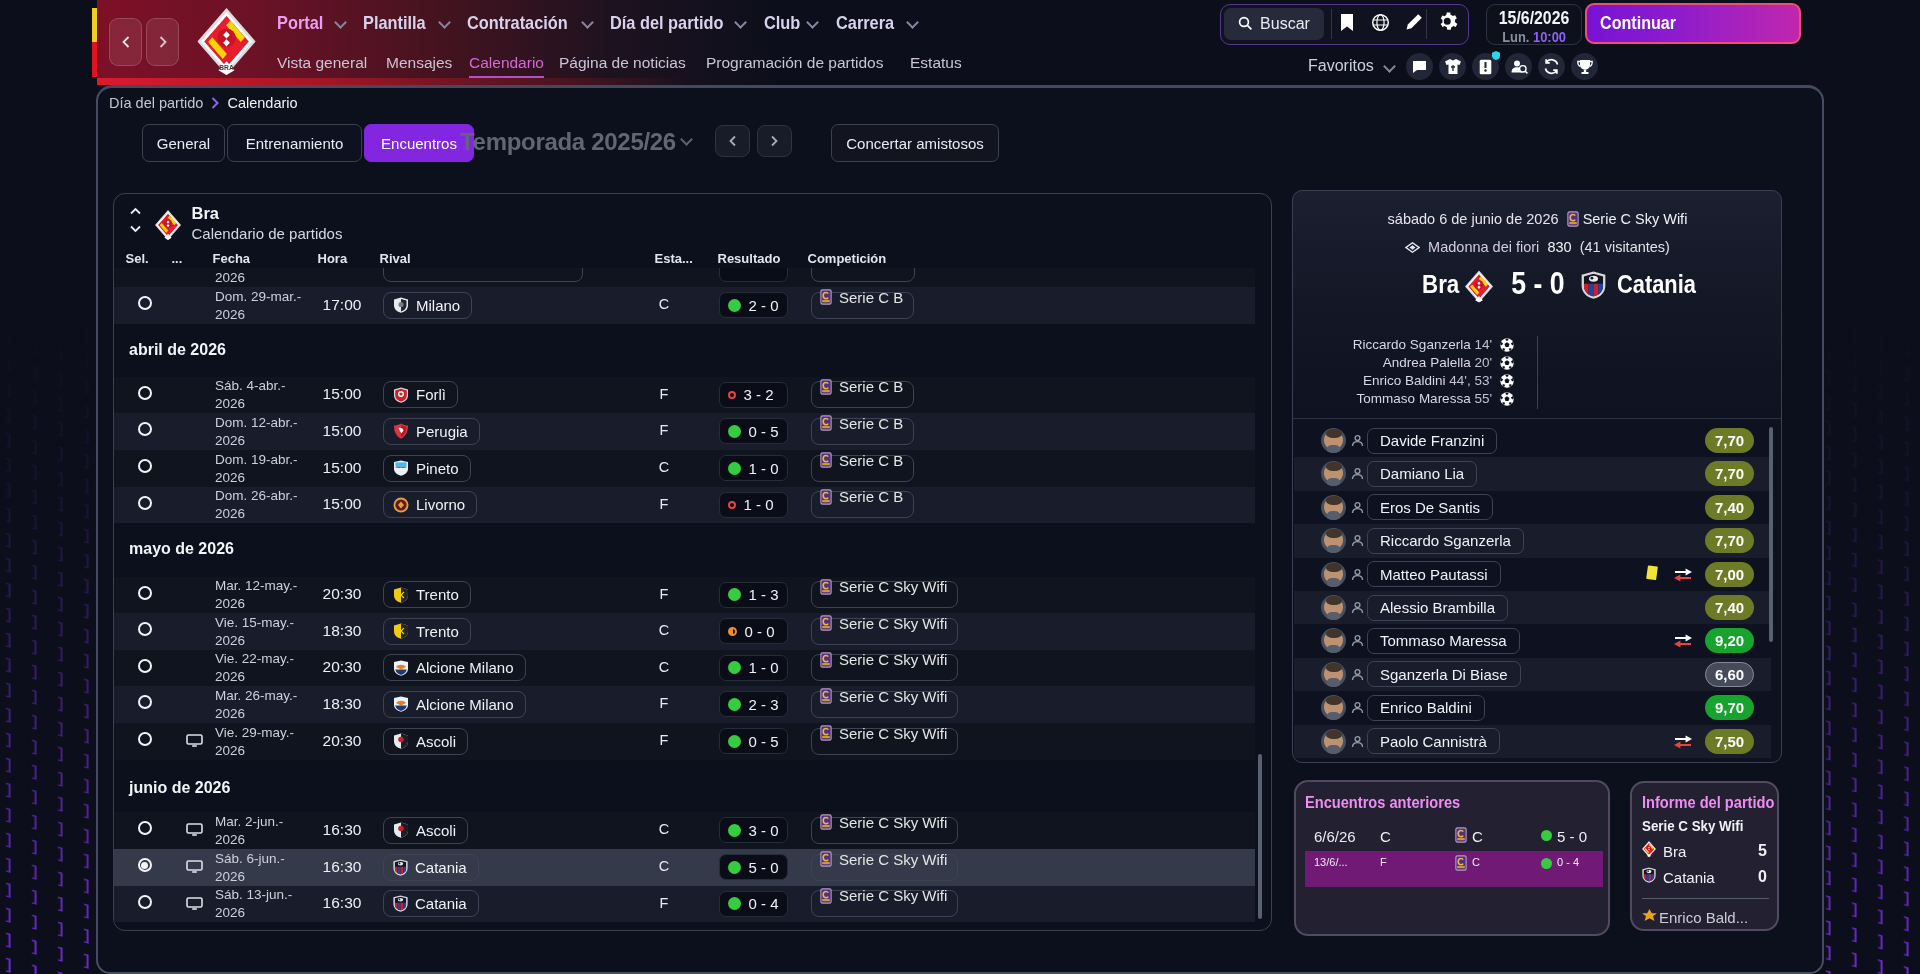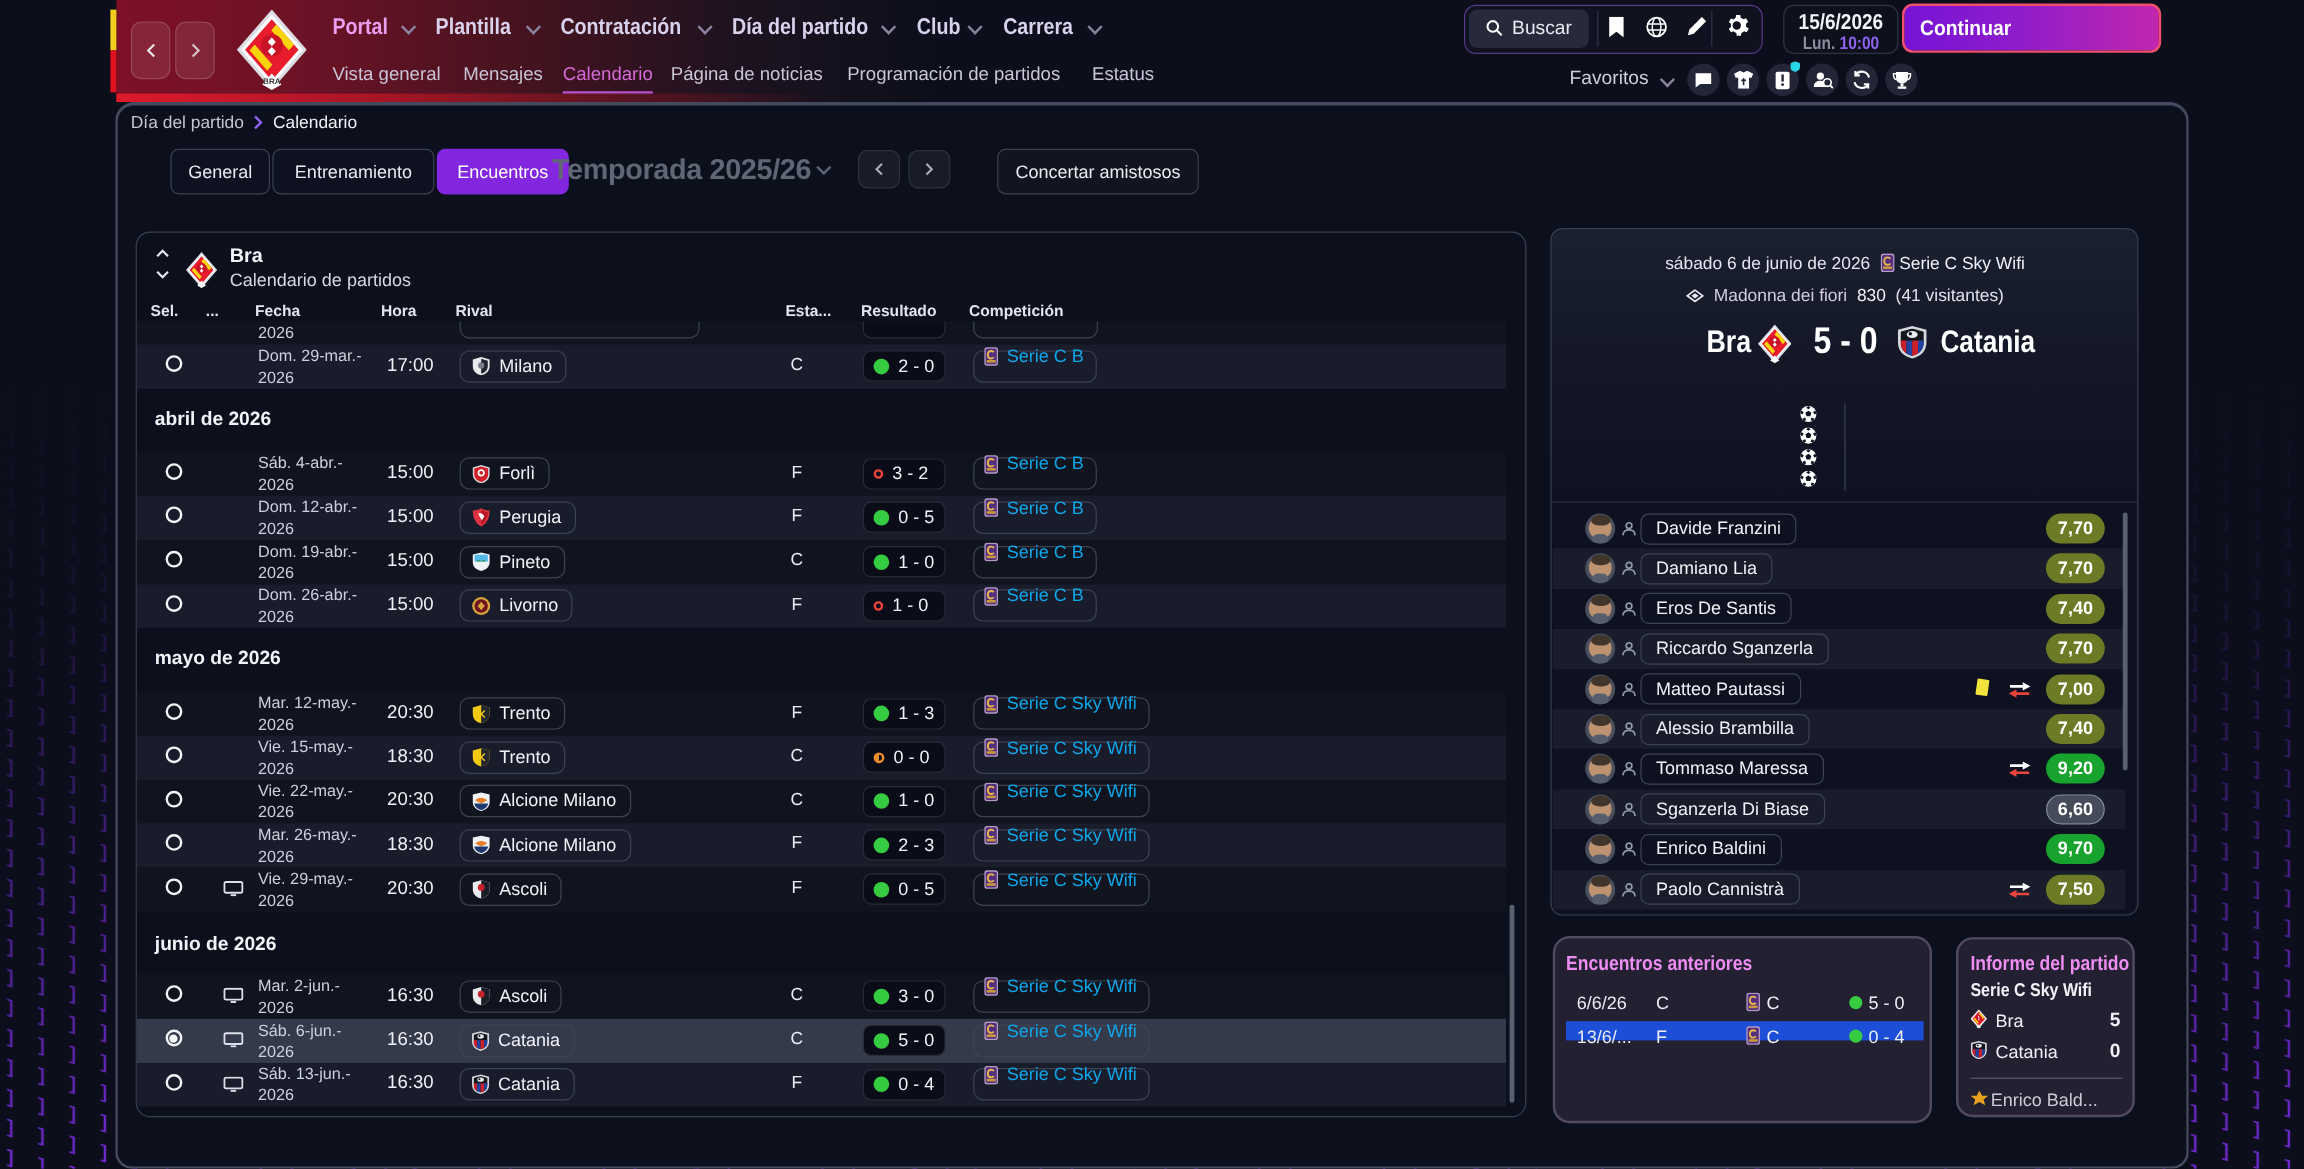--- a/index.html
+++ b/index.html
@@ -66,21 +66,21 @@
   .row .rival { position:absolute; left:269.5px; top:4.5px; height:27px; border:1px solid #3e4354; border-radius:8px;
      display:flex; align-items:center; padding:0 11px 0 9px; gap:7px; font-size:15px; color:#f0f2f7; }
   .row .esta { position:absolute; left:535.5px; width:30px; top:9px; font-size:14.5px; text-align:center; color:#e8ebf2; }
   .row .res { position:absolute; left:605px; top:5px; width:69px; height:26px; background:#0a0d17; border:1px solid #272c38; border-radius:7px;
      display:flex; align-items:center; padding-left:8px; gap:8px; font-size:15px; color:#f0f2f7; }
   .dot { width:13px; height:13px; border-radius:50%; flex:none; }
   .dot.w { background:#35cc41; }
   .dot.l { border:2.5px solid #e8443c; width:8px; height:8px; }
   .dot.d { background:linear-gradient(90deg,#ef8f2c 50%,transparent 50%); border:2px solid #ef8f2c; width:9px; height:9px; }
   .row .comp { position:absolute; left:697.5px; top:4.5px; height:27px; border:1px solid #3e4354; border-radius:8px;
-     display:flex; align-items:center; padding:0 10px 16px 8px; gap:7px; font-size:15px; color:#0ea5e9; }
+     display:flex; align-items:center; padding:0 10px 16px 8px; gap:7px; font-size:15px; color:#e5e5e5; }
   .mlabel { position:absolute; left:15.5px; font-size:16px; font-weight:bold; color:#f2f4f8; }
   .sbar { position:absolute; width:4px; border-radius:2px; background:#596070; }
 
   
   .rpanel { position:absolute; left:1292px; top:190px; width:490px; height:573px;
      border:1.5px solid #3a4052; border-radius:10px; overflow:hidden;
      background:linear-gradient(180deg,#1b2030 0,#131726 110px,#0d1120 240px); }
   .rrow { position:absolute; left:1px; width:477px; height:33.4px; }
   .avatar { position:absolute; left:27px; top:4px; width:25px; height:25px; border-radius:50%; overflow:hidden;
      background:radial-gradient(circle at 50% 48%, #bd9271 0 9px, #4a505d 10px 60%, #3d424e 100%); }
@@ -697,20 +697,26 @@
     <div class="abs" style="left:129px;top:78px;font-size:26px;font-weight:bold;color:#fff"><span class="cond">Bra</span></div>
     <svg class="abs" style="left:172px;top:79px" width="28" height="33" viewBox="0 0 40 46">
         <use href="#bra"></use>
       </svg>
     <div class="abs" style="left:214px;top:75px;width:62px;text-align:center;font-size:31px;font-weight:bold;color:#fff"><span class="condc">5 - 0</span></div>
     <svg class="abs" style="left:288px;top:79px" width="25" height="30" viewBox="0 0 16 18">
         <use href="#cat"></use>
       </svg>
     <div class="abs" style="left:324px;top:78px;font-size:26px;font-weight:bold;color:#fff"><span class="cond" style="transform:scaleX(0.84)">Catania</span></div>
 
+    <div class="abs" style="left:0;top:145px;width:199px;text-align:right;font-size:13.5px;line-height:18px;color:#dad7e4">
+      Riccardo Sganzerla <span style="color:#c5c1d2">14'</span><br>
+      Andrea Palella <span style="color:#c5c1d2">20'</span><br>
+      Enrico Baldini <span style="color:#c5c1d2">44', 53'</span><br>
+      Tommaso Maressa <span style="color:#c5c1d2">55'</span>
+    </div>
     <svg class="abs" style="left:207px;top:147px" width="14" height="14" viewBox="0 0 14 14">
         <use href="#ball"></use>
       </svg>
     <svg class="abs" style="left:207px;top:165px" width="14" height="14" viewBox="0 0 14 14">
         <use href="#ball"></use>
       </svg>
     <svg class="abs" style="left:207px;top:183px" width="14" height="14" viewBox="0 0 14 14">
         <use href="#ball"></use>
       </svg>
     <svg class="abs" style="left:207px;top:201px" width="14" height="14" viewBox="0 0 14 14">
@@ -832,21 +838,21 @@
     <div class="abs" style="left:9px;top:41px;width:298px;height:28px;font-size:15px">
       <span class="abs" style="left:9px;top:5px;color:#e9ebf2">6/6/26</span>
       <span class="abs" style="left:75px;top:5px">C</span>
       <svg class="abs" style="left:150px;top:4px" width="12" height="16" viewBox="0 0 12 16">
           <use href="#scb"></use>
         </svg>
       <span class="abs" style="left:167px;top:5px">C</span>
       <i class="dot w abs" style="left:236px;top:7px;width:11px;height:11px"></i>
       <span class="abs" style="left:252px;top:5px">5 - 0</span>
     </div>
-    <div class="abs" style="left:9px;top:69px;width:298px;height:16px;background:#1d4ed8;font-size:15px">
+    <div class="abs" style="left:9px;top:69px;width:298px;height:36px;background:#701a75;font-size:11px">
       <span class="abs" style="left:9px;top:5px;color:#e9ebf2">13/6/...</span>
       <span class="abs" style="left:75px;top:5px">F</span>
       <svg class="abs" style="left:150px;top:4px" width="12" height="16" viewBox="0 0 12 16">
           <use href="#scb"></use>
         </svg>
       <span class="abs" style="left:167px;top:5px">C</span>
       <i class="dot w abs" style="left:236px;top:7px;width:11px;height:11px"></i>
       <span class="abs" style="left:252px;top:5px">0 - 4</span>
     </div>
   </div>

